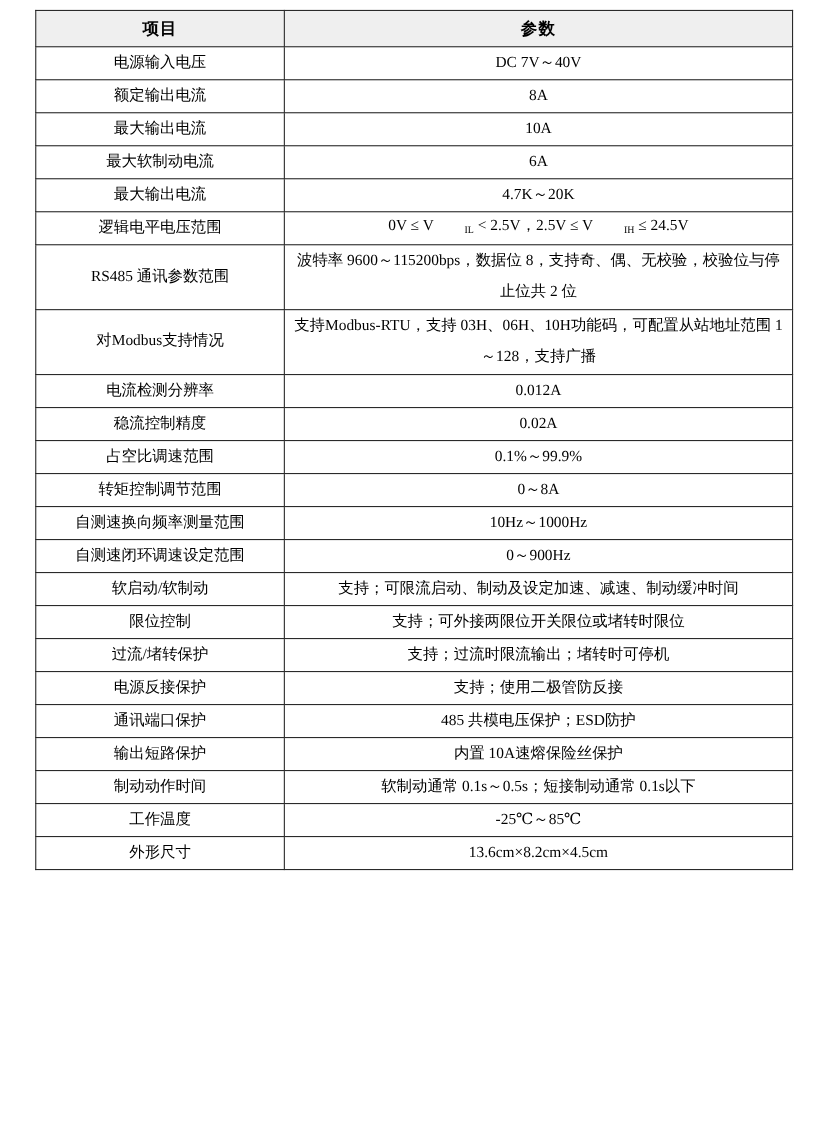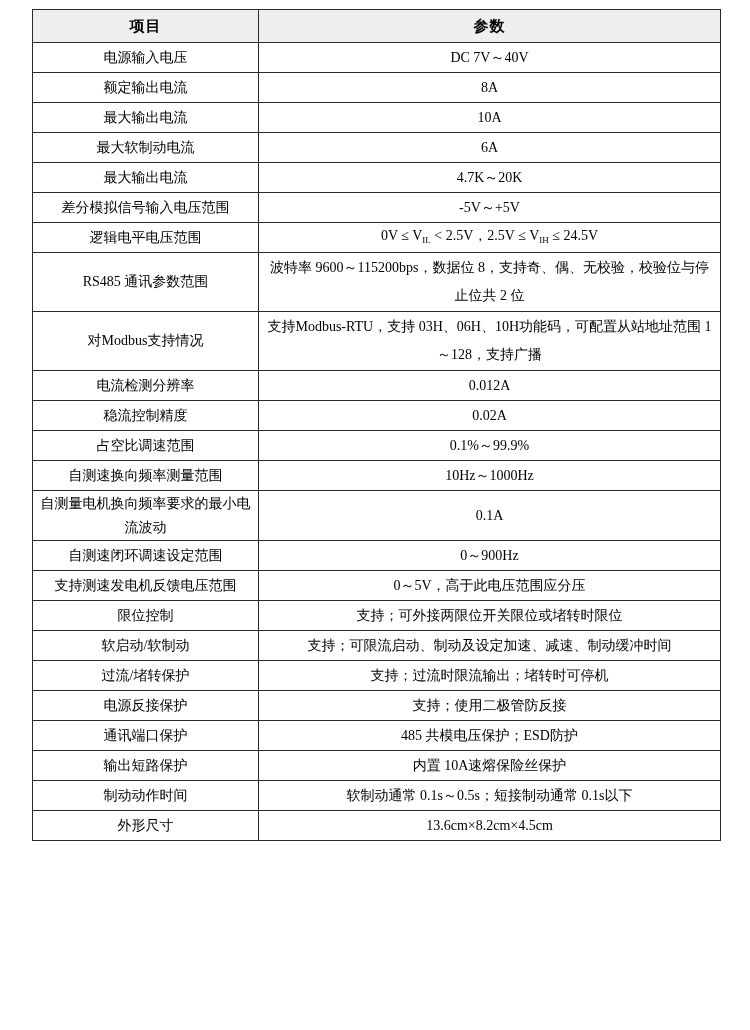--- a/index.html
+++ b/index.html
@@ -35,21 +35,21 @@
     font-weight:bold;
     height:32px;
     font-size:15px;
     letter-spacing:1px;
     font-family:Liberation Serif, serif;
   }
   .spec-table td{height:29px;line-height:20px;}
   .spec-table td.item-cell{padding:0 4px;}
   tr.size-tall td{height:58px;line-height:28px;}
   tr.size-mid td{height:49px;line-height:24px;}
-  .vsub{font-size:9px;vertical-align:-3px;letter-spacing:0;}
+  .vsub{font-size:9px;vertical-align:-3px;letter-spacing:0;margin-left:28px;}
 </style>
 </head>
 <body>
 
 <table class="spec-table">
   <colgroup>
     <col style="width:226px">
     <col style="width:462px">
   </colgroup>
   <thead>
@@ -73,24 +73,20 @@
       </tr>
       <tr>
         <td class="item-cell">最大软制动电流</td>
         <td class="param-cell">6A</td>
       </tr>
       <tr>
         <td class="item-cell">最大输出电流</td>
         <td class="param-cell">4.7K～20K</td>
       </tr>
       <tr>
-        <td class="item-cell">差分模拟信号输入电压范围</td>
-        <td class="param-cell">-5V～+5V</td>
-      </tr>
-      <tr>
         <td class="item-cell">逻辑电平电压范围</td>
         <td class="param-cell"><span>0V ≤ V</span><span class="vsub">IL</span><span> &lt; 2.5V，2.5V ≤ V</span><span class="vsub">IH</span><span> ≤ 24.5V</span></td>
       </tr>
       <tr class="size-tall">
         <td class="item-cell">RS485 通讯参数范围</td>
         <td class="param-cell">波特率 9600～115200bps，数据位 8，支持奇、偶、无校验，校验位与停止位共 2 位</td>
       </tr>
       <tr class="size-tall">
         <td class="item-cell">对Modbus支持情况</td>
         <td class="param-cell">支持Modbus-RTU，支持 03H、06H、10H功能码，可配置从站地址范围 1～128，支持广播</td>
@@ -101,42 +97,38 @@
       </tr>
       <tr>
         <td class="item-cell">稳流控制精度</td>
         <td class="param-cell">0.02A</td>
       </tr>
       <tr>
         <td class="item-cell">占空比调速范围</td>
         <td class="param-cell">0.1%～99.9%</td>
       </tr>
       <tr>
+        <td class="item-cell">转矩控制调节范围</td>
+        <td class="param-cell">0～8A</td>
+      </tr>
+      <tr>
         <td class="item-cell">自测速换向频率测量范围</td>
         <td class="param-cell">10Hz～1000Hz</td>
-      </tr>
-      <tr class="size-mid">
-        <td class="item-cell">自测量电机换向频率要求的最小电流波动</td>
-        <td class="param-cell">0.1A</td>
       </tr>
       <tr>
         <td class="item-cell">自测速闭环调速设定范围</td>
         <td class="param-cell">0～900Hz</td>
       </tr>
       <tr>
-        <td class="item-cell">支持测速发电机反馈电压范围</td>
-        <td class="param-cell">0～5V，高于此电压范围应分压</td>
+        <td class="item-cell">软启动/软制动</td>
+        <td class="param-cell">支持；可限流启动、制动及设定加速、减速、制动缓冲时间</td>
       </tr>
       <tr>
         <td class="item-cell">限位控制</td>
         <td class="param-cell">支持；可外接两限位开关限位或堵转时限位</td>
-      </tr>
-      <tr>
-        <td class="item-cell">软启动/软制动</td>
-        <td class="param-cell">支持；可限流启动、制动及设定加速、减速、制动缓冲时间</td>
       </tr>
       <tr>
         <td class="item-cell">过流/堵转保护</td>
         <td class="param-cell">支持；过流时限流输出；堵转时可停机</td>
       </tr>
       <tr>
         <td class="item-cell">电源反接保护</td>
         <td class="param-cell">支持；使用二极管防反接</td>
       </tr>
       <tr>
@@ -145,17 +137,21 @@
       </tr>
       <tr>
         <td class="item-cell">输出短路保护</td>
         <td class="param-cell">内置 10A速熔保险丝保护</td>
       </tr>
       <tr>
         <td class="item-cell">制动动作时间</td>
         <td class="param-cell">软制动通常 0.1s～0.5s；短接制动通常 0.1s以下</td>
       </tr>
       <tr>
+        <td class="item-cell">工作温度</td>
+        <td class="param-cell">-25℃～85℃</td>
+      </tr>
+      <tr>
         <td class="item-cell">外形尺寸</td>
         <td class="param-cell">13.6cm×8.2cm×4.5cm</td>
       </tr>
     </tbody>
 </table>
 
 </body></html>

